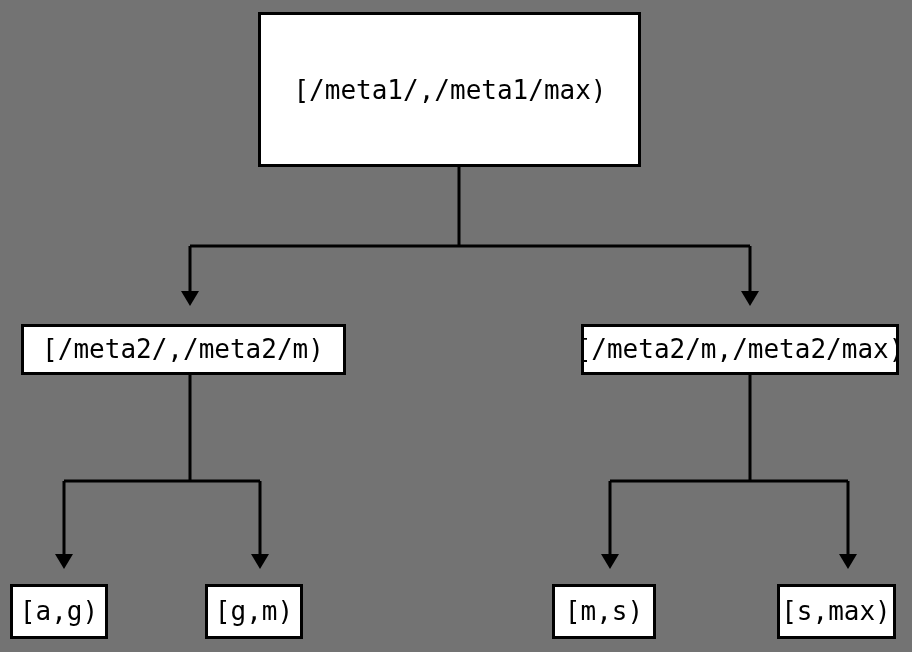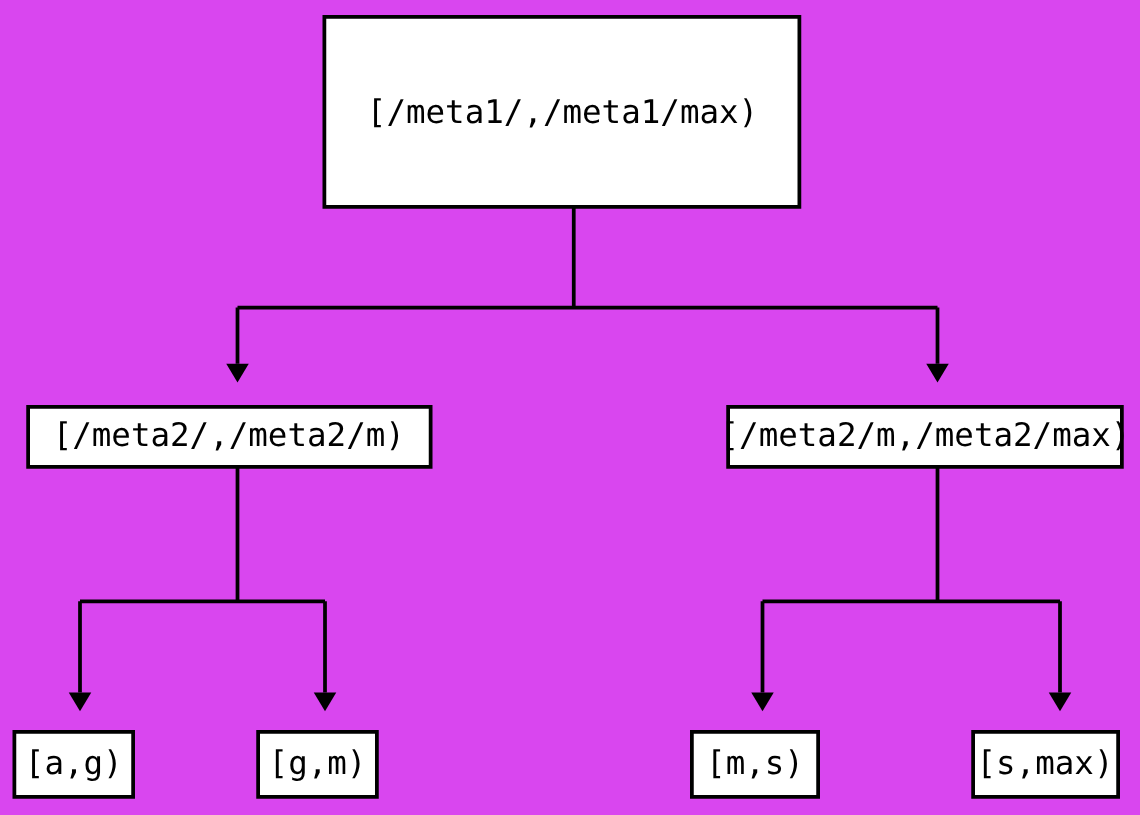--- a/index.html
+++ b/index.html
@@ -10,21 +10,21 @@
   body {
     width: 912px;
     height: 652px;
     overflow: hidden;
     font-family: "DejaVu Sans Mono", "Liberation Mono", monospace;
   }
   #diagram-root {
     position: relative;
     width: 912px;
     height: 652px;
-    background: #d946ef;
+    background: #737373;
   }
   svg.tree-canvas {
     position: absolute;
     top: 0;
     left: 0;
     width: 912px;
     height: 652px;
     display: block;
   }
   .node-box {

